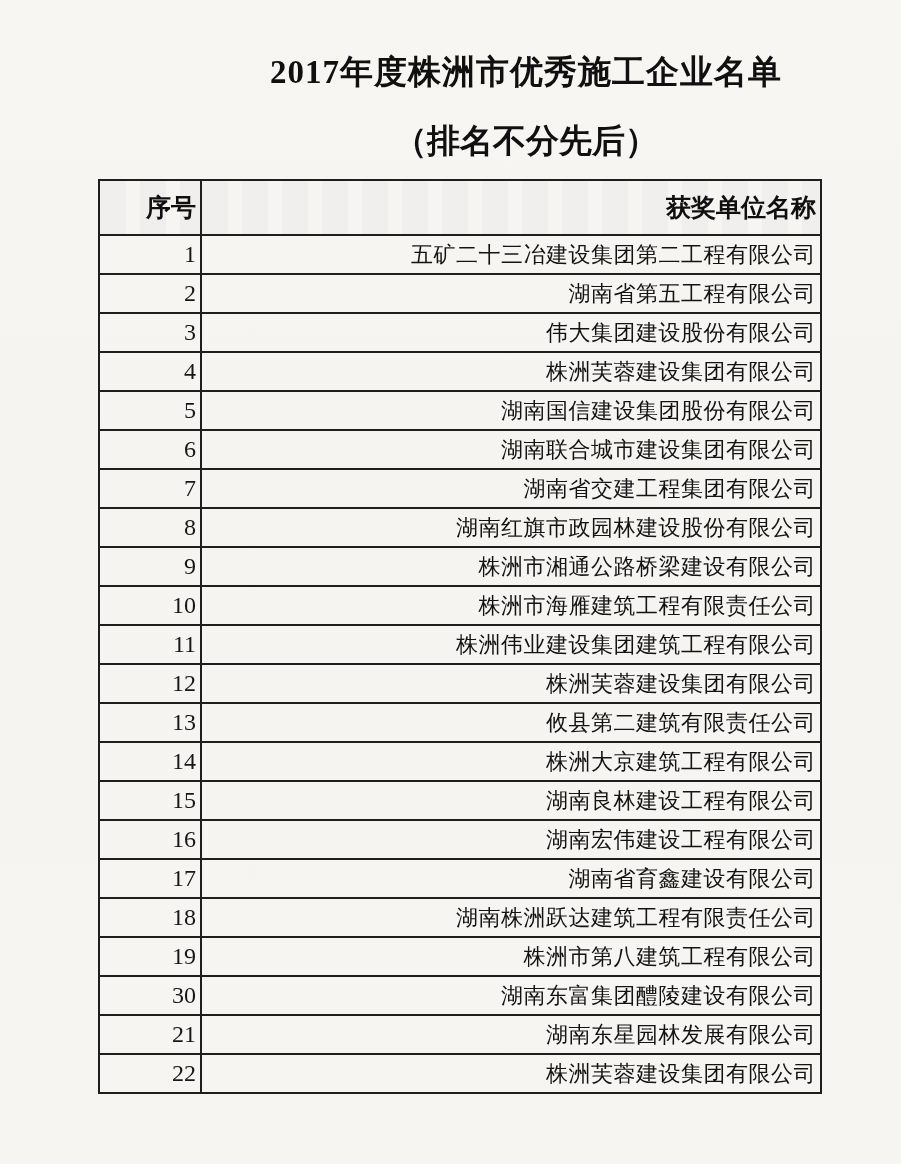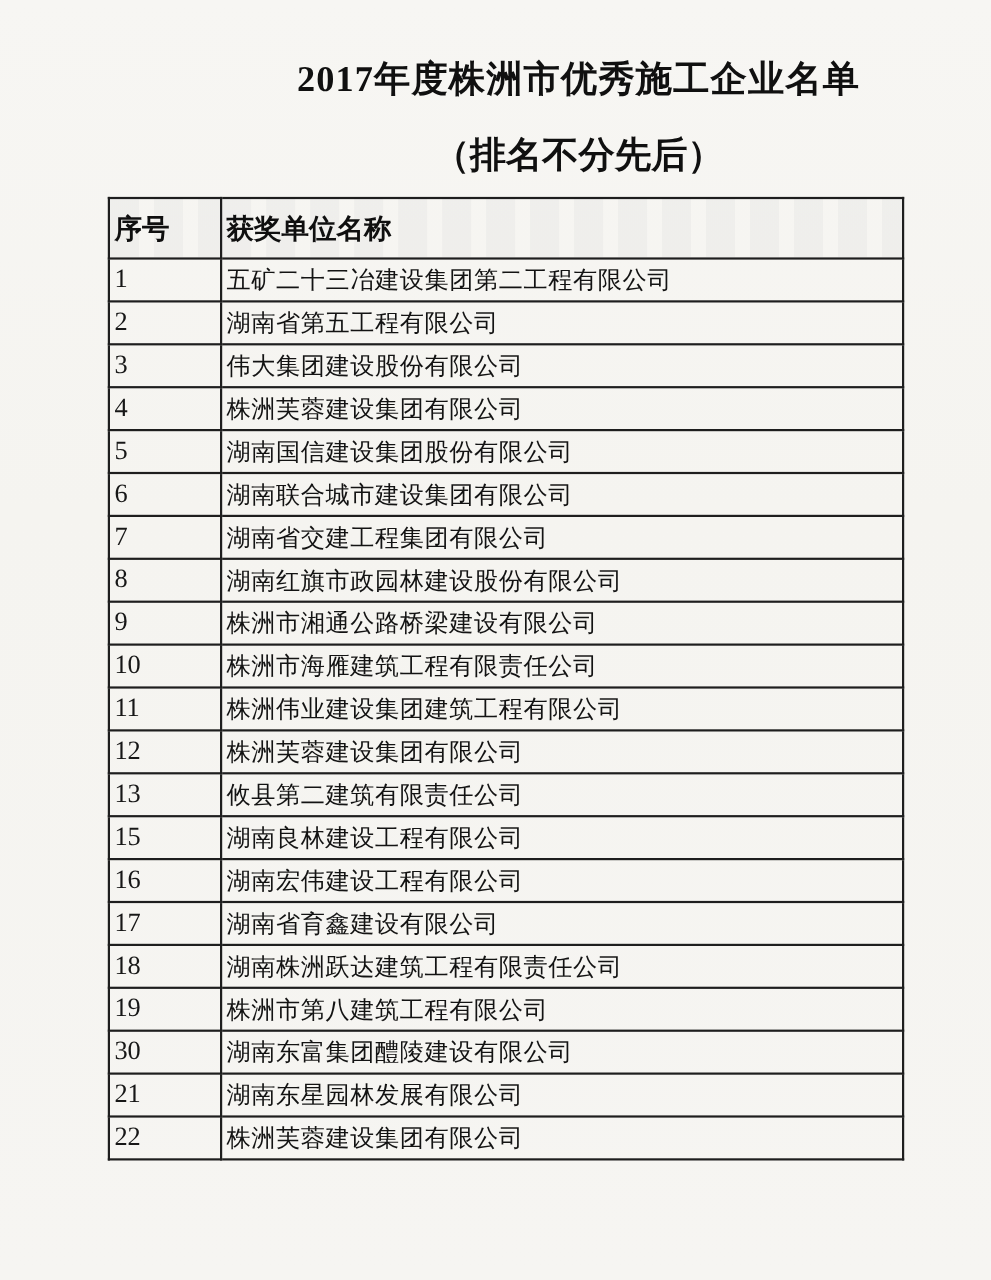--- a/index.html
+++ b/index.html
@@ -41,21 +41,21 @@
     margin-top: 15px;
     width: 724px;
     border-collapse: collapse;
     table-layout: fixed;
     background: transparent;
   }
   table.award-table col.c-no { width: 102px; }
   table.award-table th,
   table.award-table td {
     border: 2px solid #1e1e1e;
-    text-align: left;
+    text-align: right;
     vertical-align: middle;
     padding: 0 4px;
     overflow: hidden;
     white-space: nowrap;
   }
   table.award-table th {
     height: 53px;
     font-size: 25px;
     font-weight: bold;
     color: #0f0f0f;
@@ -157,20 +157,24 @@
   <tr>
     <td class="no-cell">12</td>
     <td class="name-cell">株洲芙蓉建设集团有限公司</td>
   </tr>
 
   <tr>
     <td class="no-cell">13</td>
     <td class="name-cell">攸县第二建筑有限责任公司</td>
   </tr>
 
+  <tr>
+    <td class="no-cell">14</td>
+    <td class="name-cell">株洲大京建筑工程有限公司</td>
+  </tr>
 
   <tr>
     <td class="no-cell">15</td>
     <td class="name-cell">湖南良林建设工程有限公司</td>
   </tr>
 
   <tr>
     <td class="no-cell">16</td>
     <td class="name-cell">湖南宏伟建设工程有限公司</td>
   </tr>

